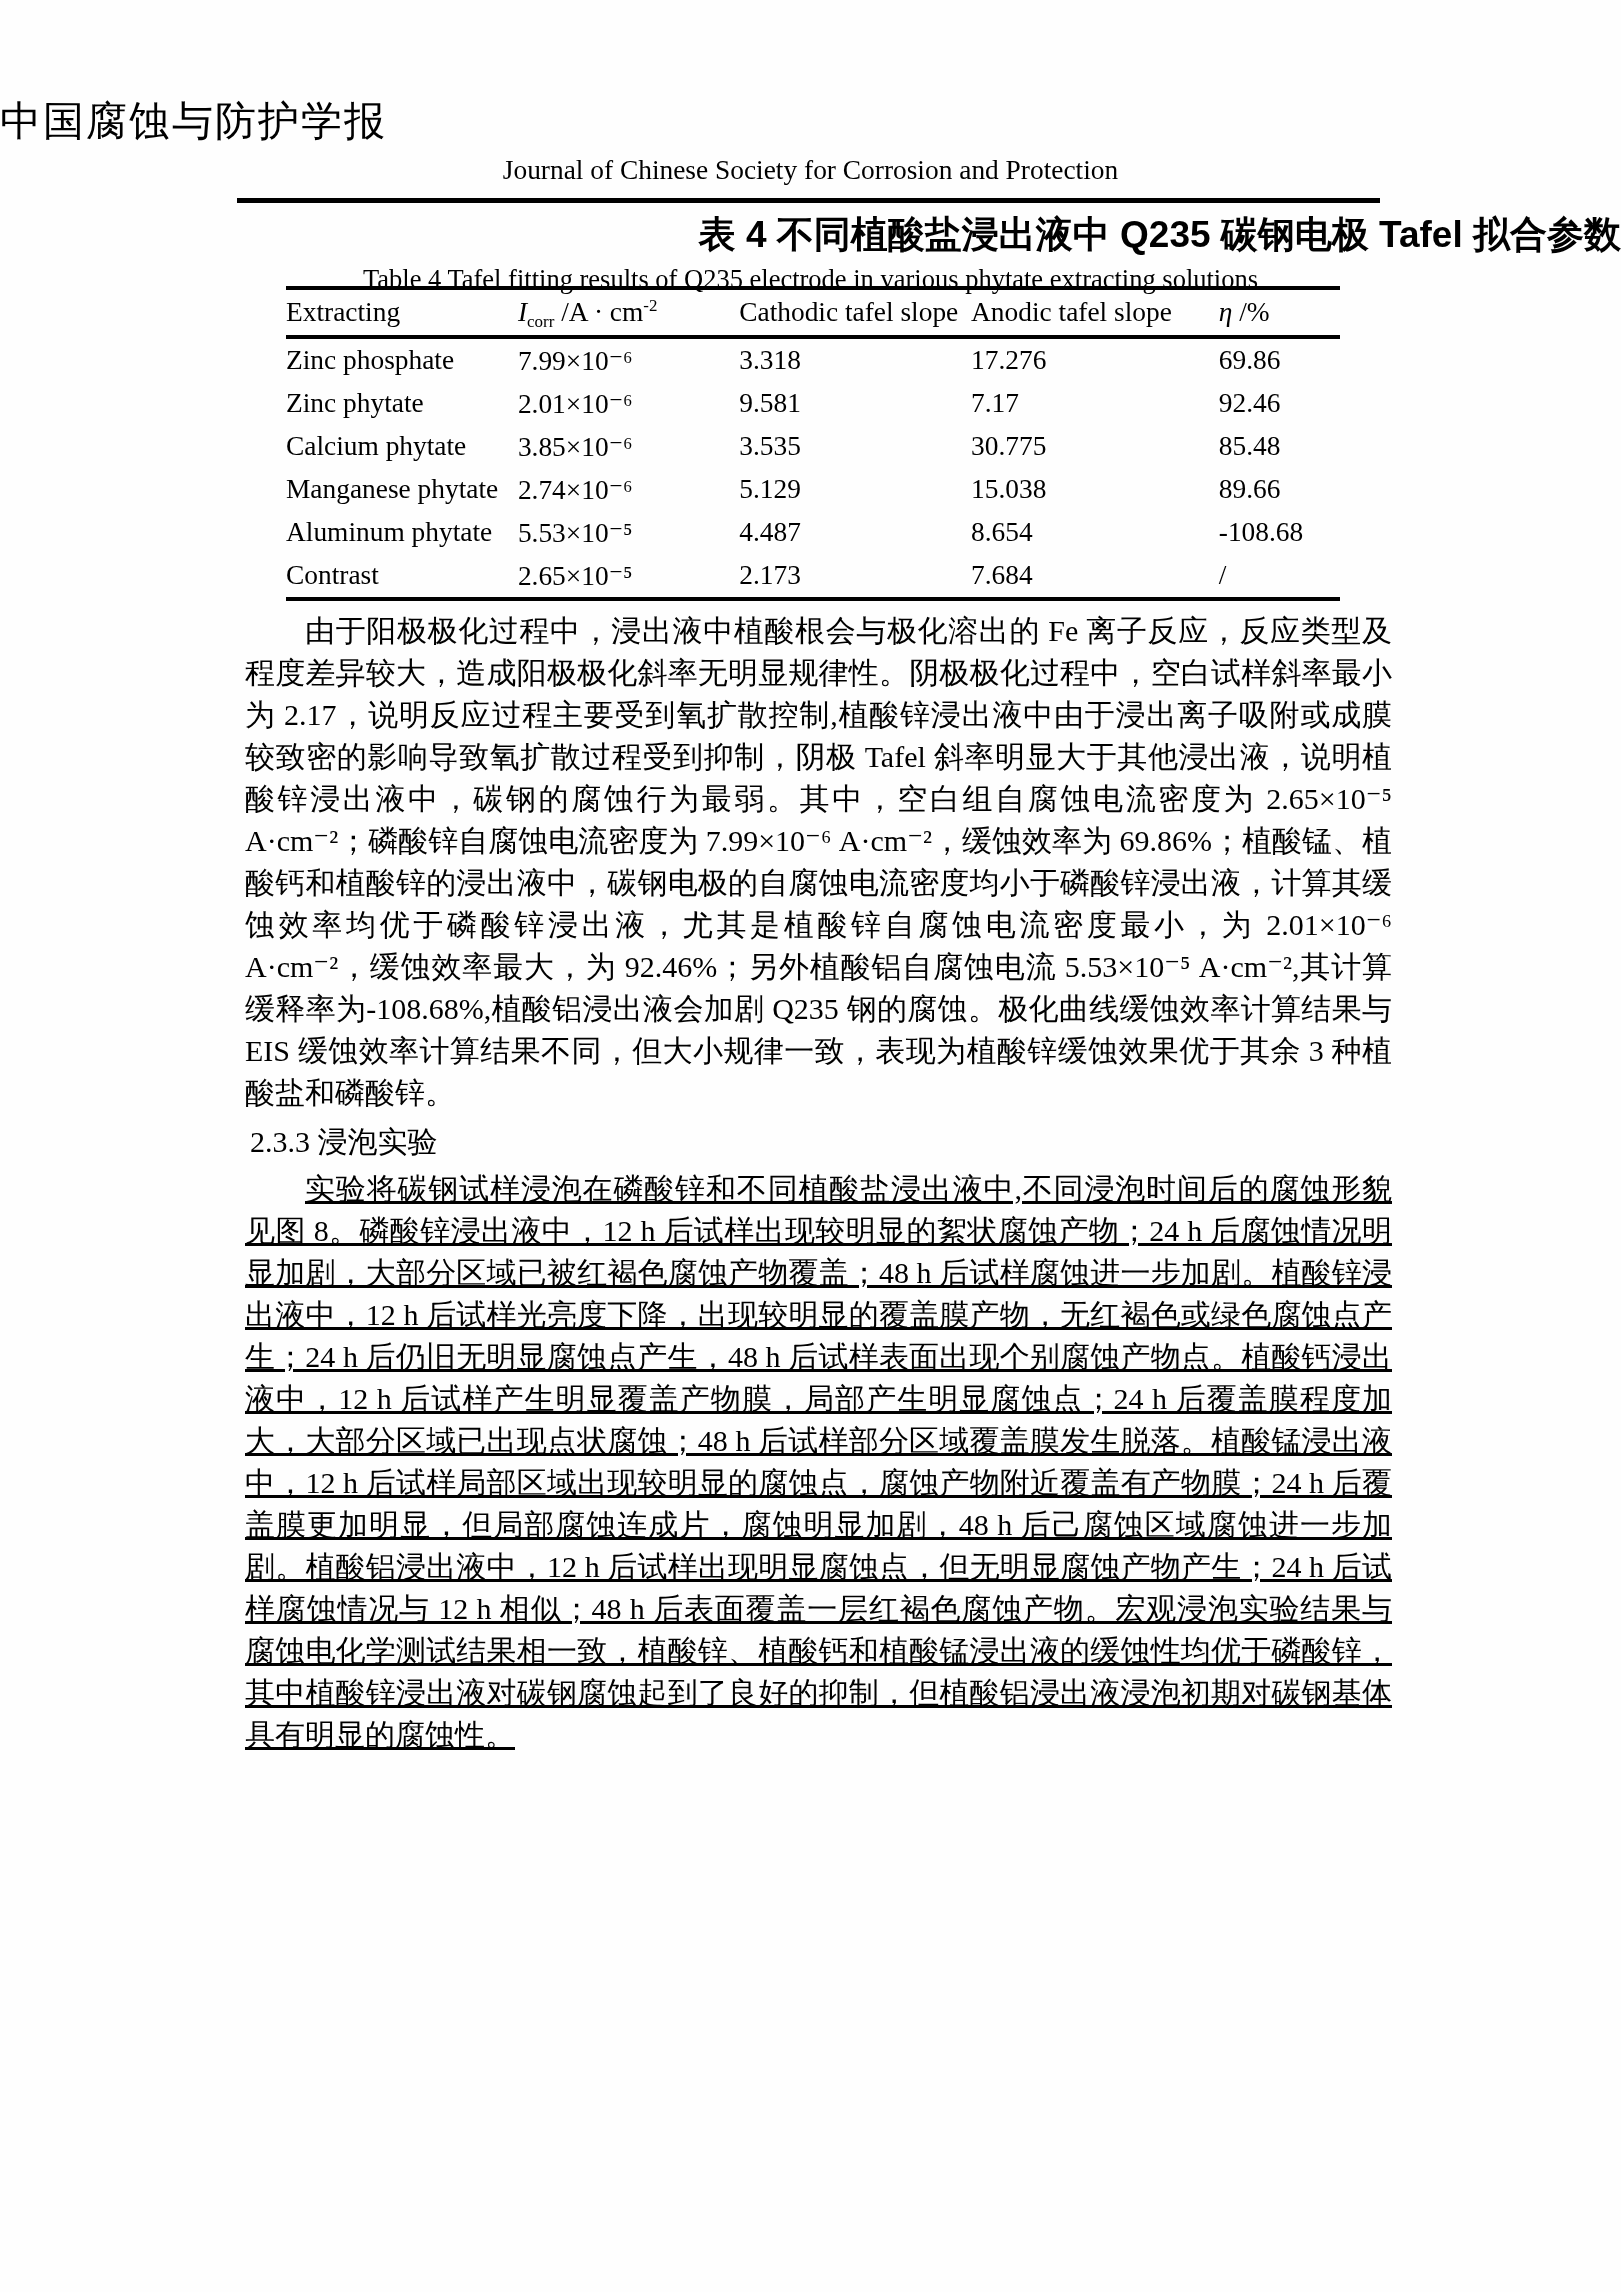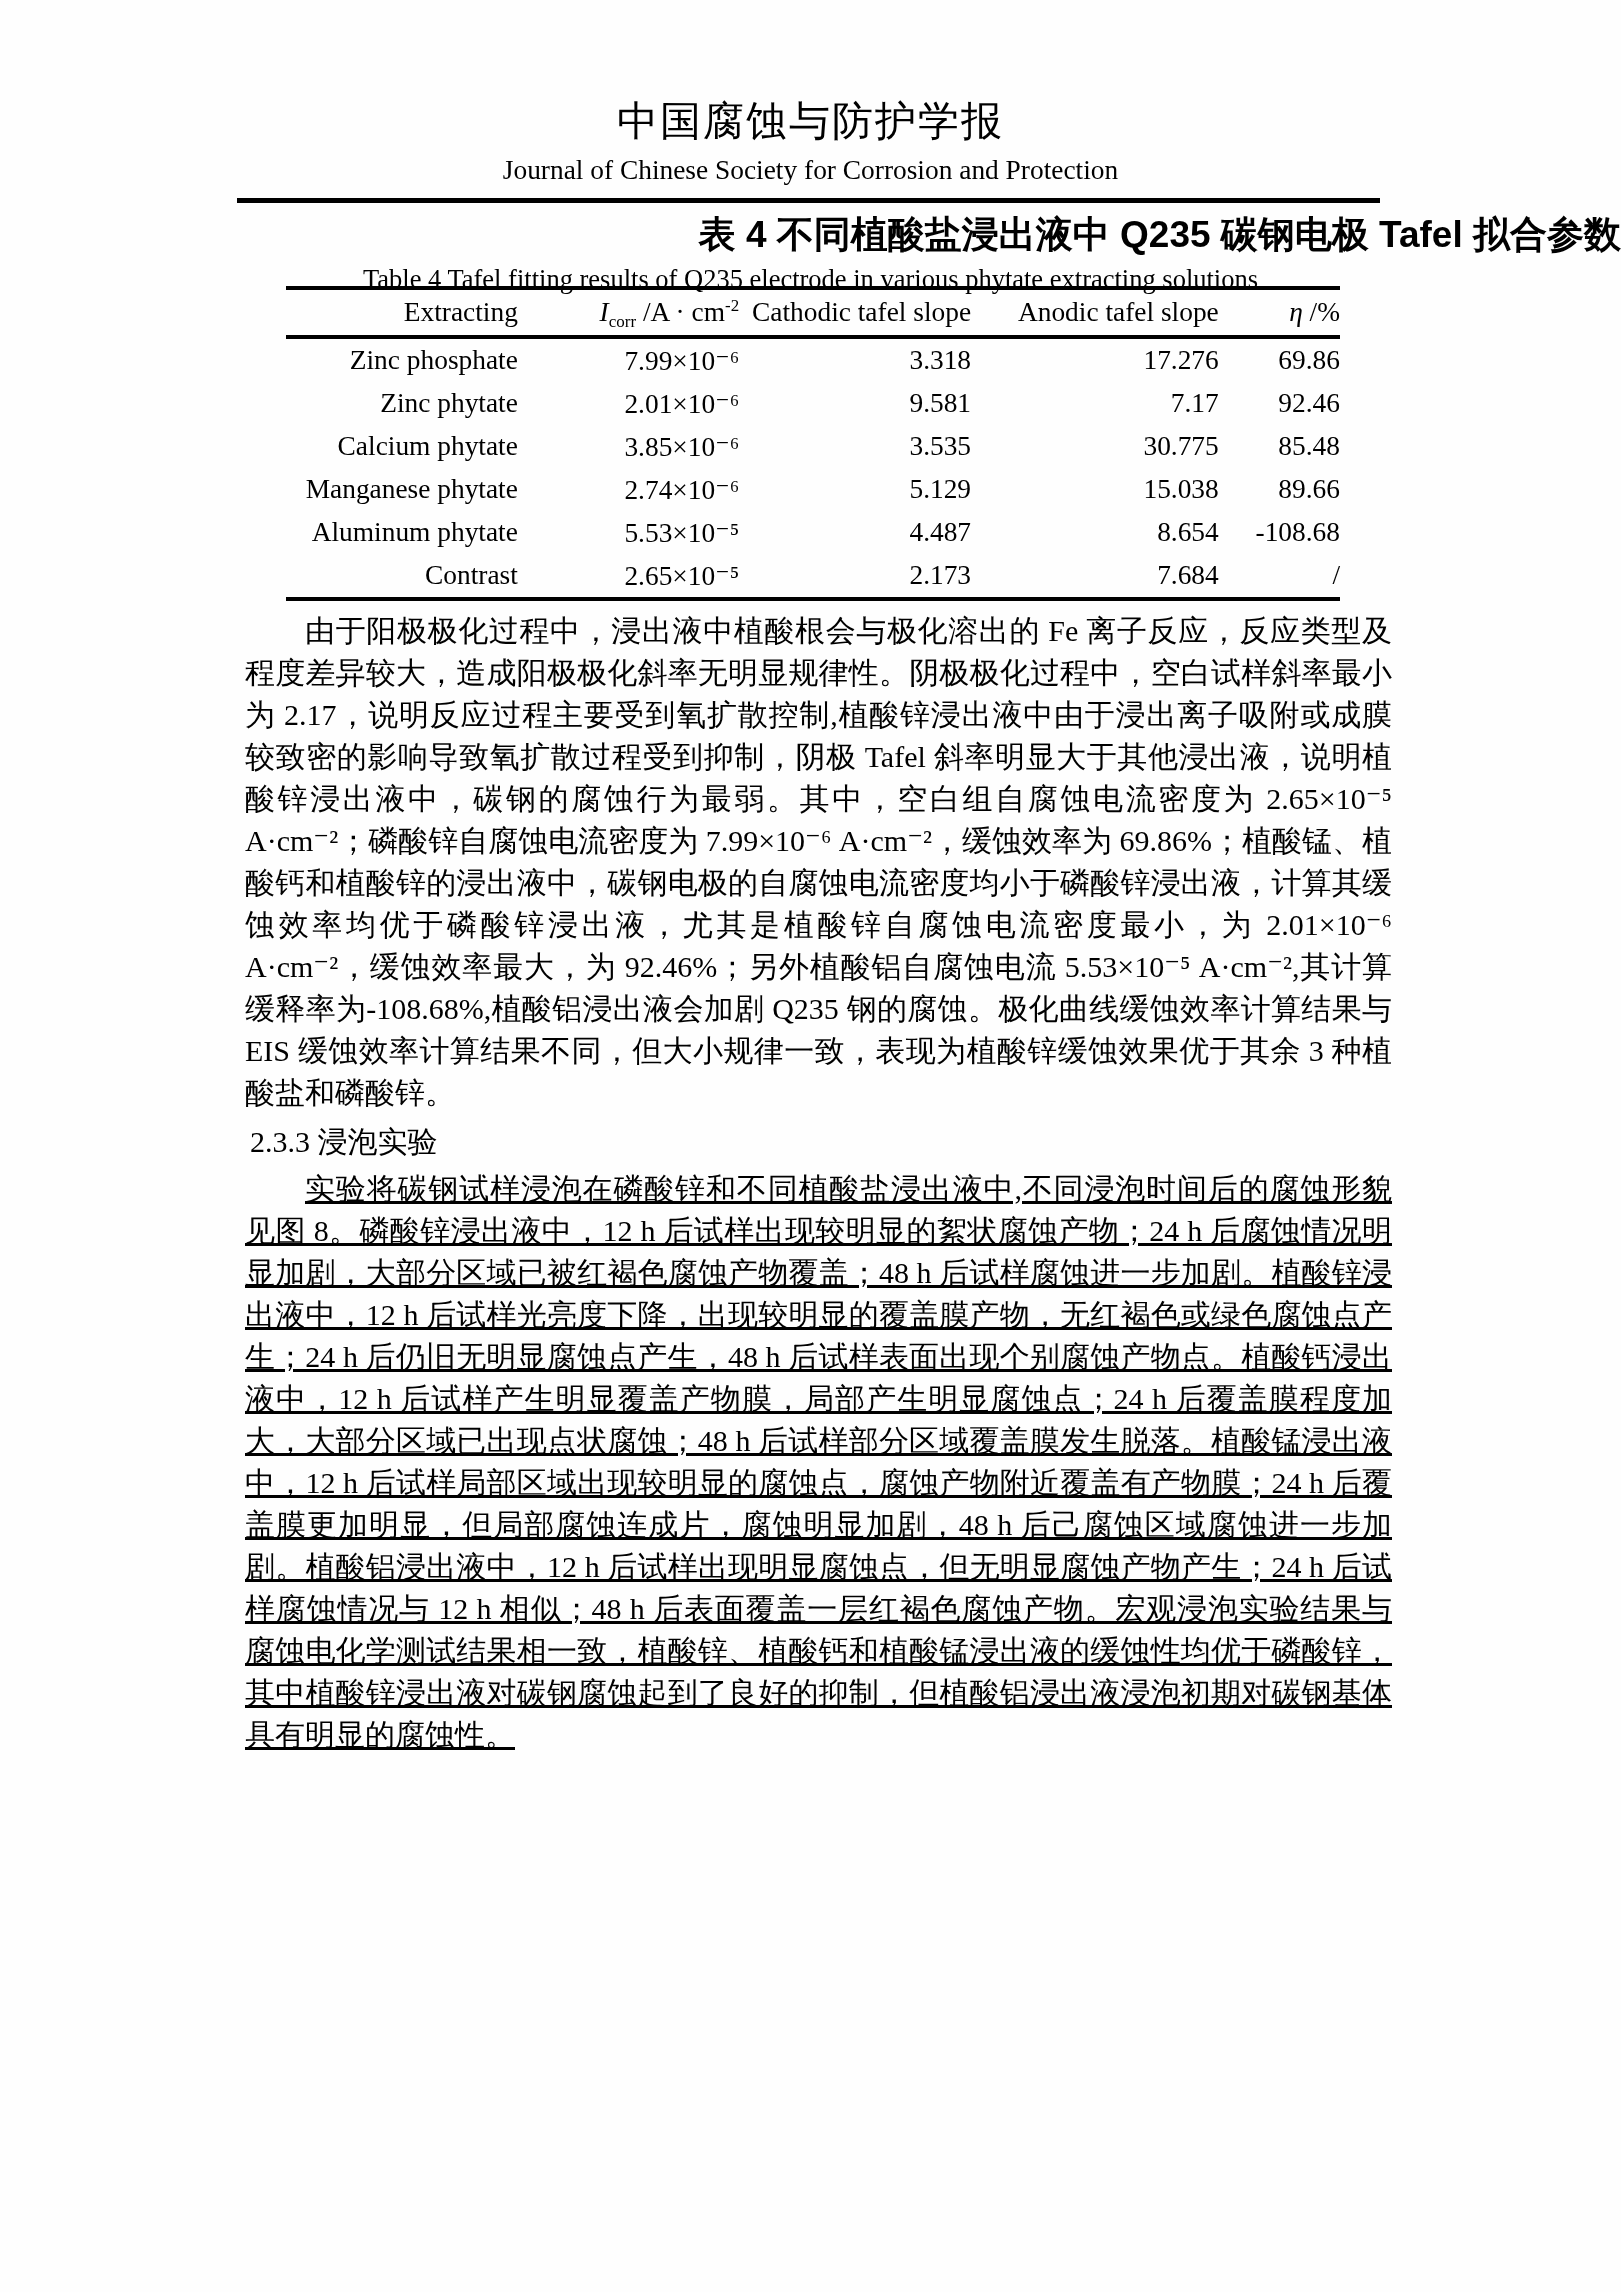--- a/index.html
+++ b/index.html
@@ -12,21 +12,21 @@
     width: 1621px;
     height: 2293px;
     background: #fefefe;
     color: #000;
     font-family: "Liberation Serif", "DejaVu Serif", serif;
     overflow: hidden;
   }
   .journal-title-zh {
     position: absolute;
     top: 94px; left: 0; right: 0;
-    text-align: center;
+    text-align: left;
     font-size: 41px;
     letter-spacing: 2px;
   }
   .journal-title-en {
     position: absolute;
     top: 155px; left: 0; right: 0;
     text-align: center;
     font-size: 27.4px;
   }
   .header-rule {
@@ -54,21 +54,21 @@
     position: absolute;
     top: 286px; left: 286px;
     width: 1054px;
     border-collapse: collapse;
     border-top: 4.9px solid #000;
     border-bottom: 4.9px solid #000;
     font-size: 27.4px;
     table-layout: fixed;
   }
   .data-table th, .data-table td {
-    text-align: right;
+    text-align: left;
     vertical-align: middle;
     font-weight: 400;
     padding: 0;
   }
   .data-table thead th {
     height: 45px;
     border-bottom: 4.9px solid #000;
   }
   .data-table tbody td { height: 43px; }
   .data-table col.c1 { width: 22%; }

